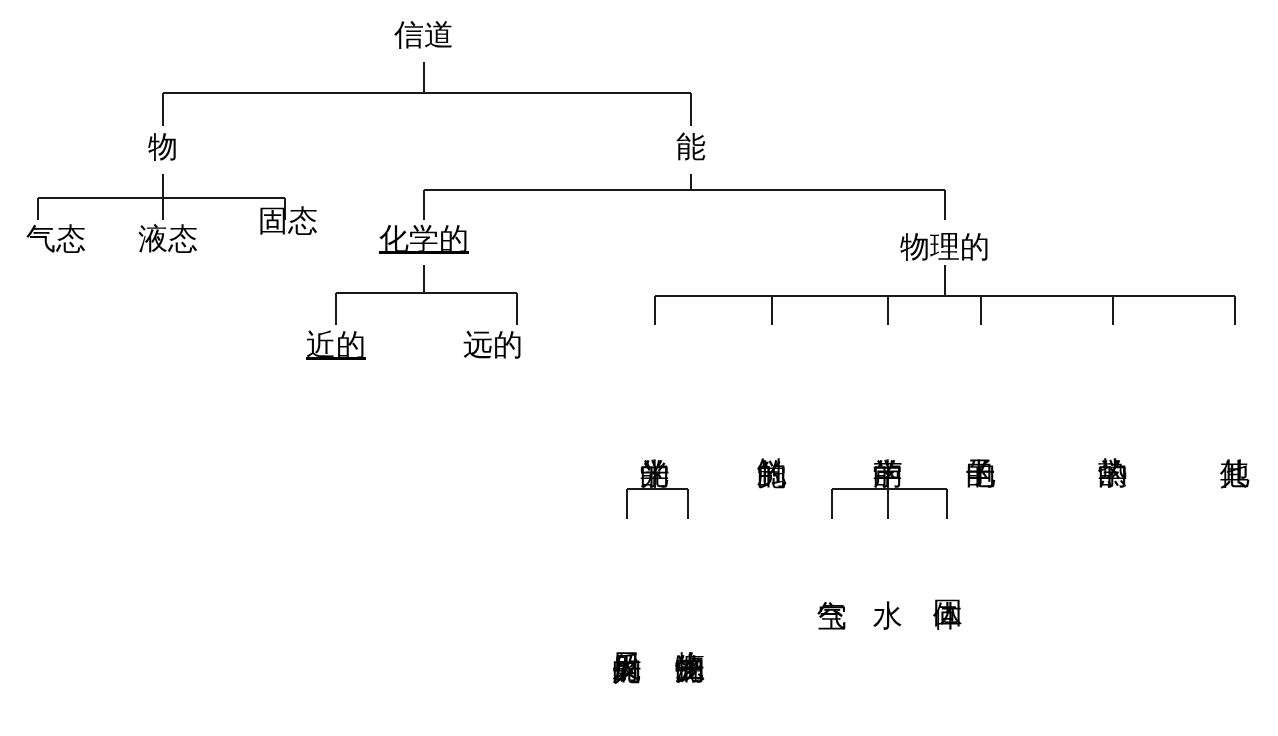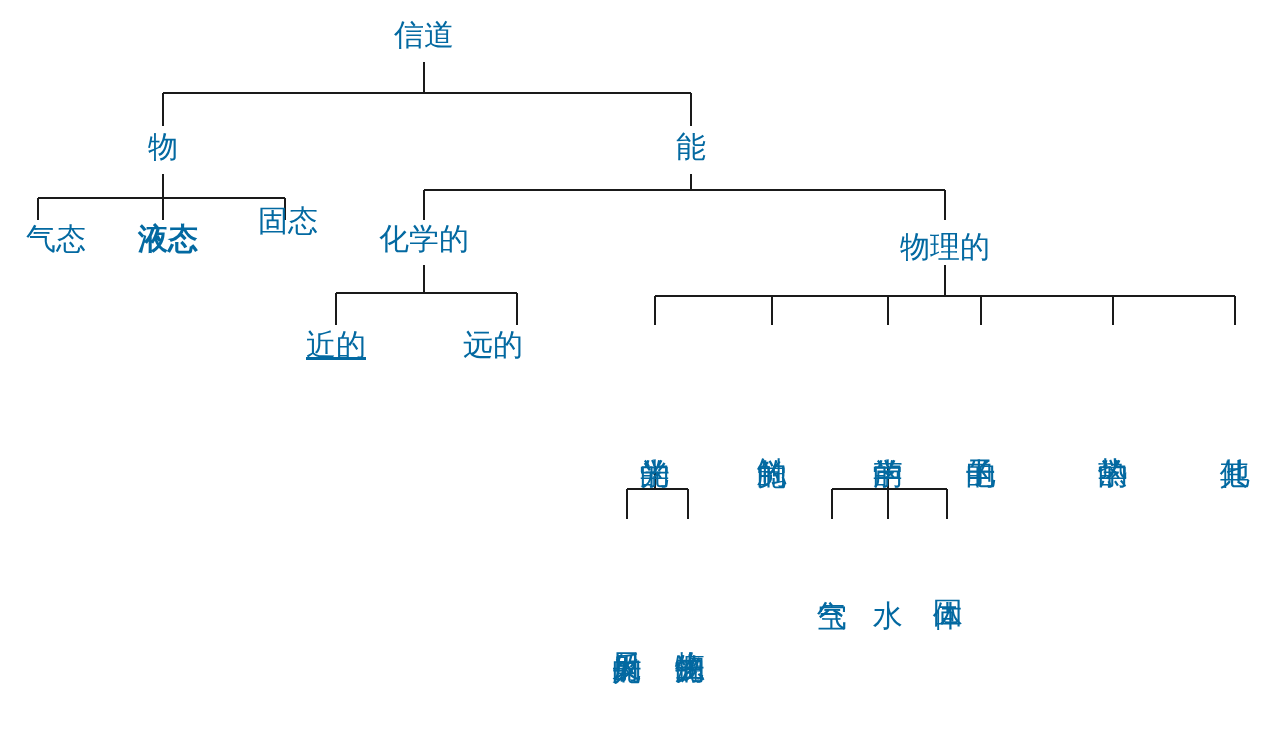--- a/index.html
+++ b/index.html
@@ -31,21 +31,21 @@
     stroke-width: 2;
     shape-rendering: crispEdges;
   }
   .node {
     position: absolute;
     font-size: 30px;
     line-height: 1.12;
     white-space: nowrap;
     text-align: center;
     transform: translateX(-50%);
-    color: #0369a1;
+    color: #000000;
   }
   .node.vertical {
     white-space: normal;
     writing-mode: vertical-rl;
     text-orientation: upright;
     letter-spacing: 1px;
     line-height: 1.05;
     transform: translateX(-50%);
   }
   .node.vertical.two-col {
@@ -103,24 +103,24 @@
     <line x1="888" y1="489" x2="888" y2="519"></line>
     <line x1="947" y1="489" x2="947" y2="519"></line>
   </svg>
 
   <div class="node" style="left:424px; top:18px;">信道</div>
 
   <div class="node" style="left:163px; top:130px;">物</div>
   <div class="node" style="left:691px; top:130px;">能</div>
 
   <div class="node" style="left:56px; top:222px;">气态</div>
-  <div class="node" style="left:168px; top:222px;font-weight:bold;">液态</div>
+  <div class="node" style="left:168px; top:222px;">液态</div>
   <div class="node" style="left:288px; top:204px;">固态</div>
 
-  <div class="node" style="left:424px; top:222px;">化学的</div>
+  <div class="node" style="left:424px; top:222px;text-decoration:underline;">化学的</div>
   <div class="node" style="left:945px; top:230px;">物理的</div>
 
   <div class="node" style="left:336px; top:328px;text-decoration:underline;">近的</div>
   <div class="node" style="left:493px; top:328px;">远的</div>
 
   <div class="node vertical tall" style="left:655px; top:330px;">光学的</div>
   <div class="node vertical tall" style="left:772px; top:330px;">触觉的</div>
   <div class="node vertical tall" style="left:888px; top:330px;">声学的</div>
   <div class="node vertical tall" style="left:981px; top:330px;">电子的</div>
   <div class="node vertical tall" style="left:1113px; top:330px;">热学的</div>

